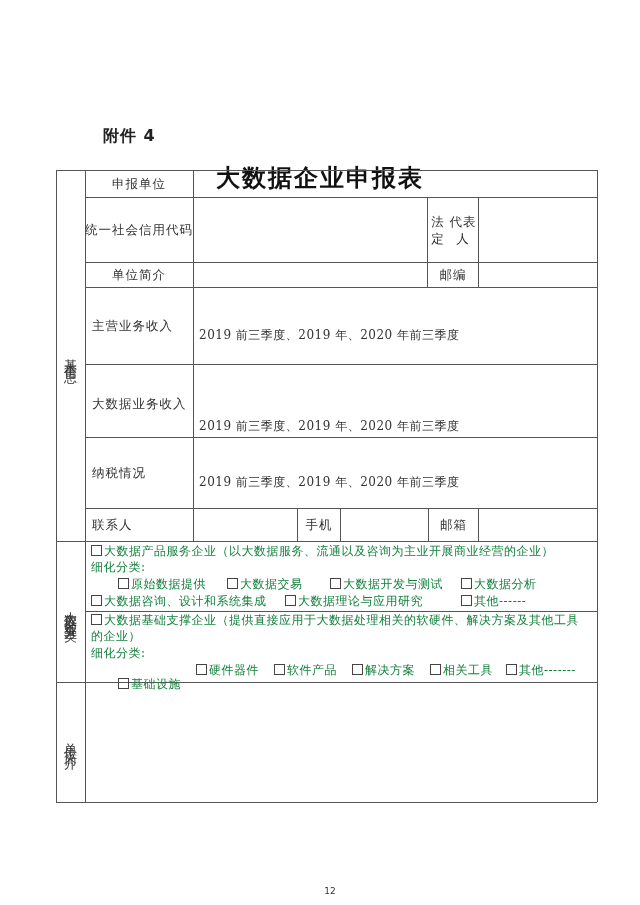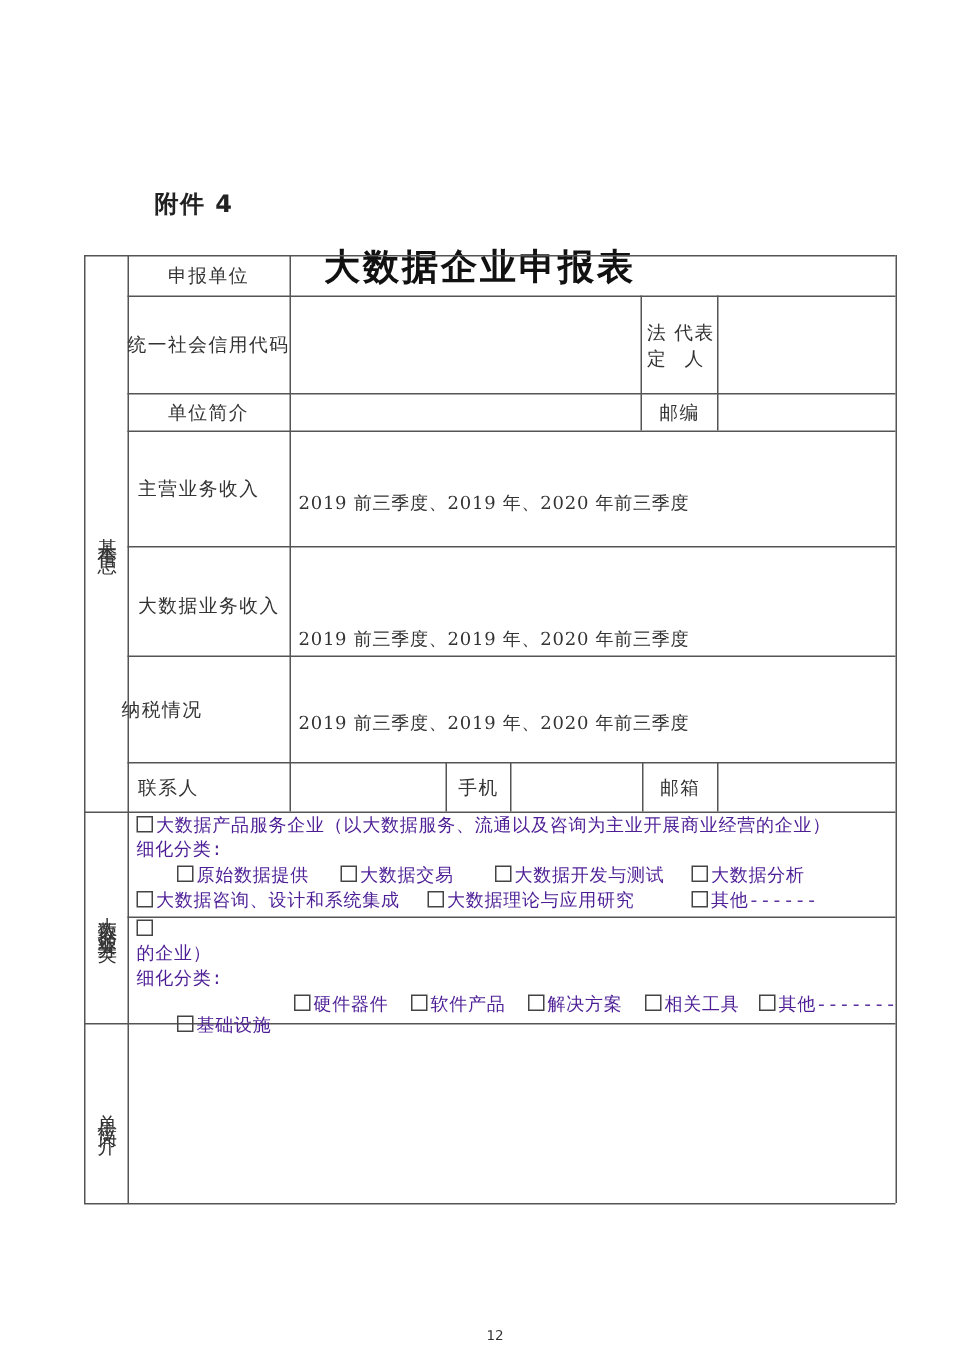--- a/index.html
+++ b/index.html
@@ -11,21 +11,21 @@
   .title { left: 0; width: 640px; top: 126px; text-align: center; font-size: 24px;
            font-weight: bold; color: #111; letter-spacing: 2px; font-family: "DejaVu Sans", "Liberation Sans", sans-serif; }
   .line-h { position: absolute; height: 0; border-top: 1.4px solid #555; }
   .line-v { position: absolute; width: 0; border-left: 1.4px solid #555; }
   .cell { position: absolute; display: flex; align-items: center; justify-content: center;
           font-size: 12.5px; color: #333; text-align: center; line-height: 17px; letter-spacing: 1px; }
   .cell.left { justify-content: flex-start; padding-left: 7px; box-sizing: border-box; }
   .note { position: absolute; font-size: 12px; color: #333; line-height: 16px; letter-spacing: 0.5px; white-space: nowrap; }
   .vert { position: absolute; display: flex; flex-direction: column; align-items: center; justify-content: center;
           font-size: 13px; color: #333; line-height: 19px; }
-  .opt { position: absolute; font-size: 12px; color: #4c1d95; white-space: nowrap; letter-spacing: 0.5px; line-height: 16px; font-family: Liberation Mono, monospace; }
+  .opt { position: absolute; font-size: 12px; color: #15803d; white-space: nowrap; letter-spacing: 0.5px; line-height: 16px; }
   .box { display: inline-block; width: 9px; height: 9px; border: 1px solid #444; margin-right: 2px; vertical-align: -1px; }
   .pagenum { left: 0; width: 660px; top: 850px; text-align: center; font-size: 9px; color: #333;
              font-family: "DejaVu Sans", "Liberation Sans", sans-serif; }
   .watermark { right: 14px; top: 872px; font-size: 16px; color: #fff;
                font-family: "DejaVu Sans", "Liberation Sans", sans-serif;
                text-shadow: 0 0 1px #333, 1px 1px 1px #333, -1px -1px 1px #333, 1px -1px 1px #333, -1px 1px 1px #333; }
 </style>
 </head>
 <body>
 
@@ -94,21 +94,21 @@
   <div class="cell left" style="left:85px;width:108px;top:287px;height:77px;">主营业务收入</div>
   <div class="abs" style="left:194px;width:403px;top:287px;height:77px;">
     <div class="note" style="left:5px;top:4px;">2019 前三季度、2019 年、2020 年前三季度</div>
   </div>
 
   <div class="cell left" style="left:85px;width:108px;top:378px;height:50px;">大数据业务收入</div>
   <div class="abs" style="left:194px;width:403px;top:364px;height:73px;">
     <div class="note" style="left:5px;top:18px;">2019 前三季度、2019 年、2020 年前三季度</div>
   </div>
 
-  <div class="cell left" style="left:74px;width:108px;top:437px;height:71px;">纳税情况</div>
+  <div class="cell left" style="left:85px;width:108px;top:437px;height:71px;">纳税情况</div>
   <div class="abs" style="left:194px;width:403px;top:437px;height:71px;">
     <div class="note" style="left:5px;top:1px;">2019 前三季度、2019 年、2020 年前三季度</div>
   </div>
 
   <div class="cell left" style="left:85px;width:108px;top:508px;height:33px;">联系人</div>
   <div class="cell" style="left:194px;width:103px;top:508px;height:33px;"></div>
   <div class="cell" style="left:298px;width:42px;top:508px;height:33px;">手机</div>
   <div class="cell" style="left:341px;width:87px;top:508px;height:33px;"></div>
   <div class="cell" style="left:429px;width:49px;top:508px;height:33px;">邮箱</div>
   <div class="cell" style="left:479px;width:118px;top:508px;height:33px;"></div>
@@ -119,21 +119,21 @@
   <div class="opt" style="left:91px;top:559px;">细化分类:</div>
   <div class="opt" style="left:118px;top:576px;"><span class="box"></span><span>原始数据提供</span></div>
   <div class="opt" style="left:227px;top:576px;"><span class="box"></span><span>大数据交易</span></div>
   <div class="opt" style="left:330px;top:576px;"><span class="box"></span><span>大数据开发与测试</span></div>
   <div class="opt" style="left:461px;top:576px;"><span class="box"></span><span>大数据分析</span></div>
   <div class="opt" style="left:91px;top:593px;"><span class="box"></span><span>大数据咨询、设计和系统集成</span></div>
   <div class="opt" style="left:285px;top:593px;"><span class="box"></span><span>大数据理论与应用研究</span></div>
   <div class="opt" style="left:461px;top:593px;"><span class="box"></span><span>其他------</span></div>
 
   <div class="opt" style="left:91px;top:612px;">
-    <span class="box"></span>
+    <span class="box"></span><span>大数据基础支撑企业（提供直接应用于大数据处理相关的软硬件、解决方案及其他工具</span>
   </div>
   <div class="opt" style="left:91px;top:628px;">的企业）</div>
   <div class="opt" style="left:91px;top:645px;">细化分类:</div>
   <div class="opt" style="left:118px;top:676px;"><span class="box"></span><span>基础设施</span></div>
   <div class="opt" style="left:196px;top:662px;"><span class="box"></span><span>硬件器件</span></div>
   <div class="opt" style="left:274px;top:662px;"><span class="box"></span><span>软件产品</span></div>
   <div class="opt" style="left:352px;top:662px;"><span class="box"></span><span>解决方案</span></div>
   <div class="opt" style="left:430px;top:662px;"><span class="box"></span><span>相关工具</span></div>
   <div class="opt" style="left:506px;top:662px;"><span class="box"></span><span>其他-------</span></div>
 

